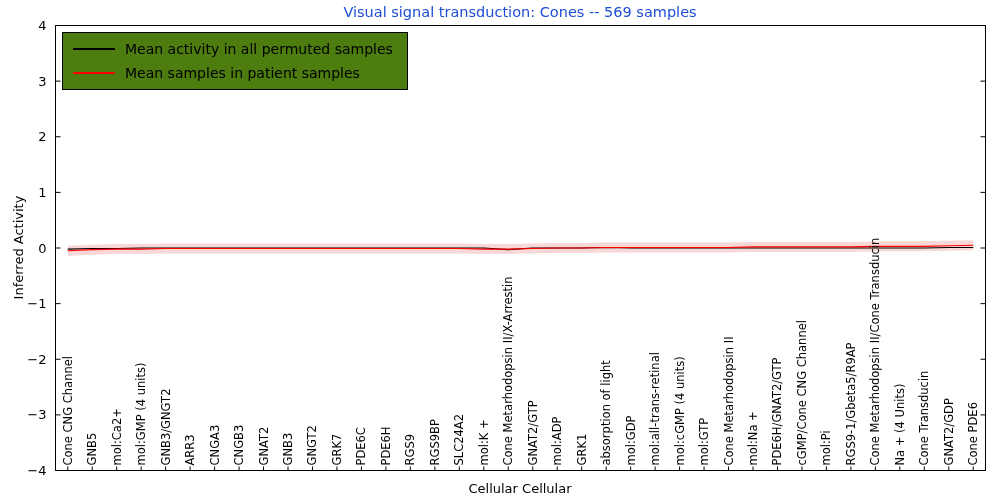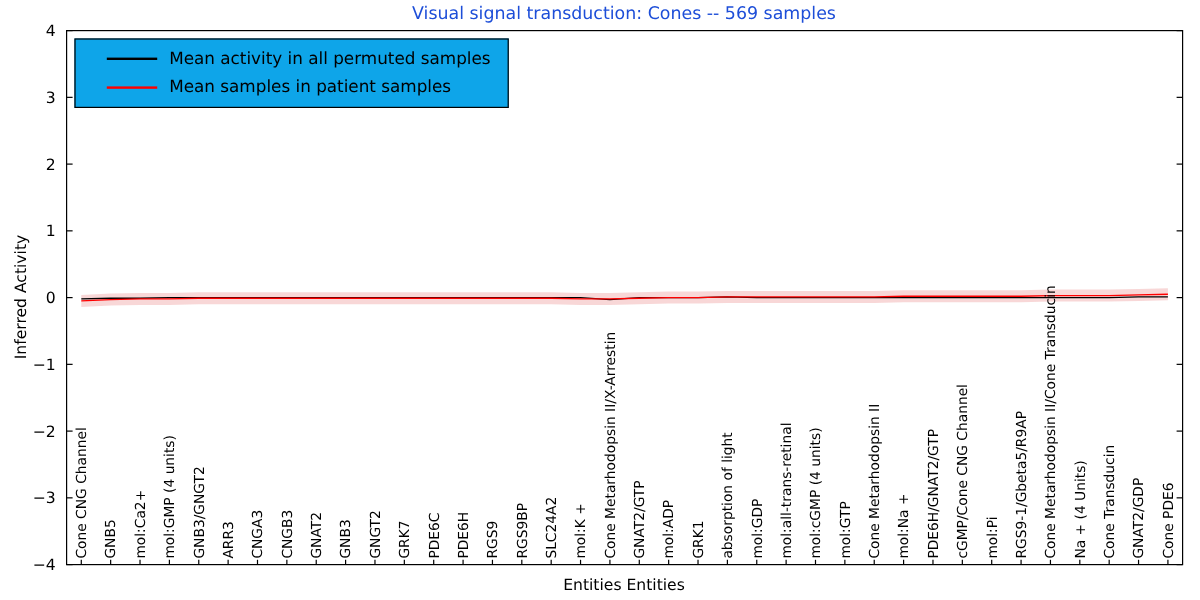--- a/index.html
+++ b/index.html
@@ -18,22 +18,22 @@
     position:absolute;left:-52px;top:240px;width:140px;
     text-align:center;font-size:13px;color:#000;
     transform:rotate(-90deg);transform-origin:center center;
   }
   #xlabel{
     position:absolute;left:55px;width:930px;top:481px;
     text-align:center;font-size:13px;color:#000;
   }
   #legend{
     position:absolute;left:62px;top:32px;
-    background:#0ea5e9;border:1px solid #000;
-    padding:8px 14px 8px 26px;
+    background:#4d7c0f;border:1px solid #000;
+    padding:8px 14px 8px 10px;
     display:flex;flex-direction:column;gap:8px;
   }
   .legend-row{display:flex;align-items:center;gap:10px;}
   .legend-swatch{display:inline-block;width:42px;height:2px;}
   .legend-label{font-size:14px;color:#000;white-space:nowrap;}
   svg{position:absolute;left:0;top:0;}
 </style>
 </head>
 <body>
 
@@ -142,21 +142,21 @@
       <text transform="translate(903.8421052631579,465.5) rotate(-90)" text-anchor="start" font-size="11.5" fill="#000" font-family="&quot;DejaVu Sans&quot;, sans-serif">Na + (4 Units)</text>
       <line x1="924.3157894736842" y1="466.5" x2="924.3157894736842" y2="470.5" stroke="#000" stroke-width="1"></line>
       <text transform="translate(928.3157894736842,465.5) rotate(-90)" text-anchor="start" font-size="11.5" fill="#000" font-family="&quot;DejaVu Sans&quot;, sans-serif">Cone Transducin</text>
       <line x1="948.7894736842105" y1="466.5" x2="948.7894736842105" y2="470.5" stroke="#000" stroke-width="1"></line>
       <text transform="translate(952.7894736842105,465.5) rotate(-90)" text-anchor="start" font-size="11.5" fill="#000" font-family="&quot;DejaVu Sans&quot;, sans-serif">GNAT2/GDP</text>
       <line x1="973.2631578947369" y1="466.5" x2="973.2631578947369" y2="470.5" stroke="#000" stroke-width="1"></line>
       <text transform="translate(977.2631578947369,465.5) rotate(-90)" text-anchor="start" font-size="11.5" fill="#000" font-family="&quot;DejaVu Sans&quot;, sans-serif">Cone PDE6</text>
     </svg>
   <div id="title">Visual signal transduction: Cones -- 569 samples</div>
   <div id="ylabel">Inferred Activity</div>
-  <div id="xlabel">Entities Entities</div>
+  <div id="xlabel">Cellular Cellular</div>
   <div id="legend">
     <div class="legend-row">
       <span class="legend-swatch" style="background-color: rgb(0, 0, 0);"></span>
       <span class="legend-label">Mean activity in all permuted samples</span>
     </div>
     <div class="legend-row">
       <span class="legend-swatch" style="background-color: rgb(255, 0, 0);"></span>
       <span class="legend-label">Mean samples in patient samples</span>
     </div>
   </div>

